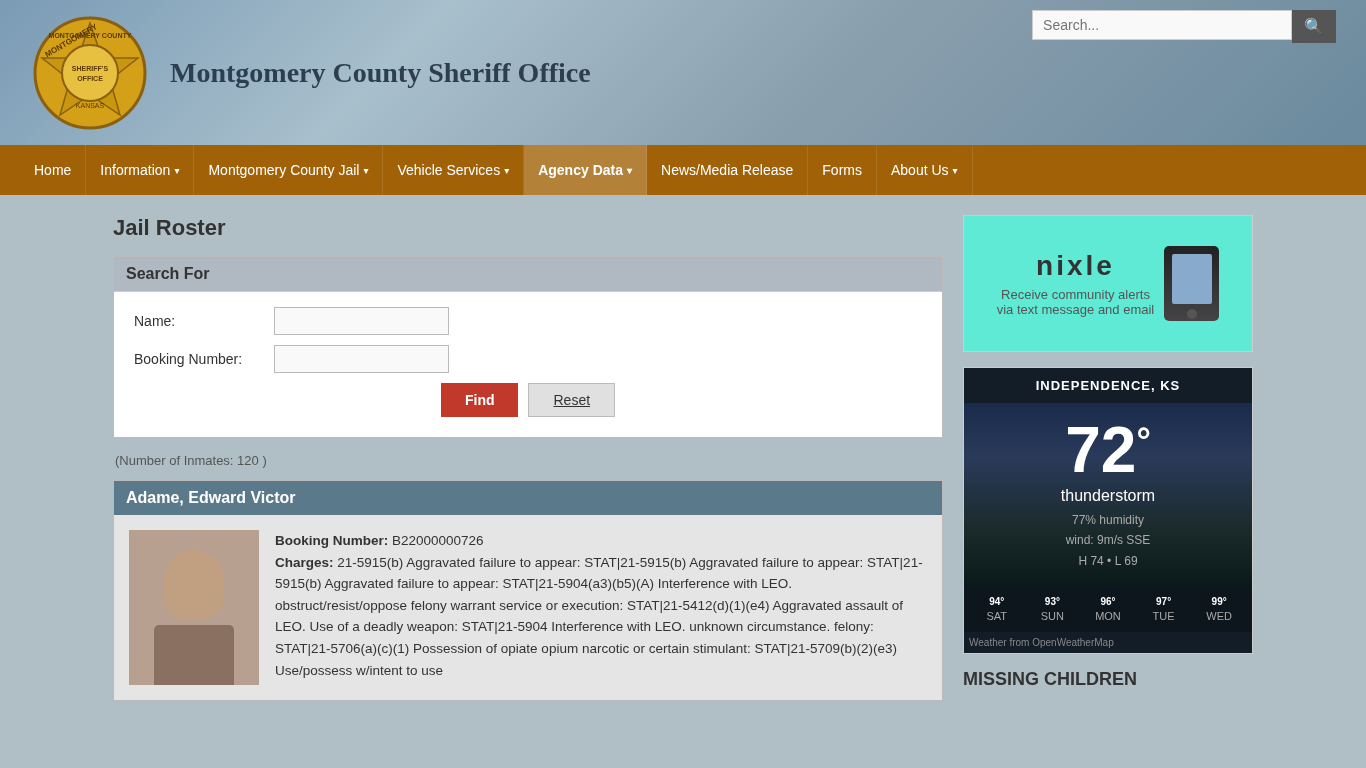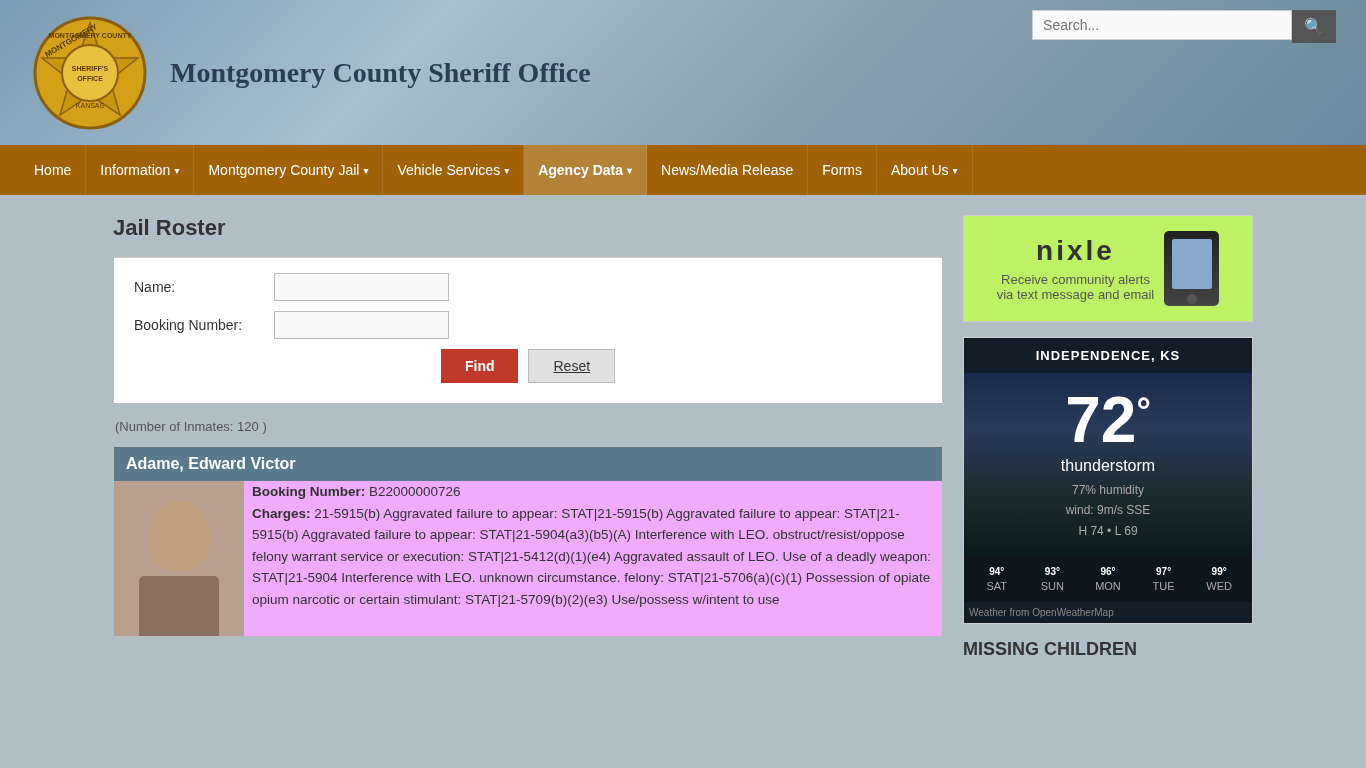--- a/index.html
+++ b/index.html
@@ -158,44 +158,45 @@
       border: 1px solid #bbb;
     }
     #inmate-name-header {
       background: #5a7a8c;
       color: white;
       padding: 8px 12px;
       font-size: 16px;
       font-weight: bold;
     }
     #inmate-body {
-      background: #f0abfc;
-      display: flex;
-      gap: 8px;
+      background: #e5e5e5;
+      display: flex;
+      padding: 15px;
+      gap: 16px;
     }
     #inmate-details {
       flex: 1;
       font-size: 13.5px;
       line-height: 1.6;
       color: #333;
     }
     #inmate-details .detail-bold {
       font-weight: bold;
     }
 
     
     #sidebar {
       width: 290px;
       flex-shrink: 0;
     }
     #nixle-widget {
-      background: #bef264;
+      background: #5eead4;
       border: 1px solid #ccc;
       margin-bottom: 15px;
-      padding: 15px;
+      padding: 30px;
       text-align: center;
     }
     #nixle-logo {
       font-size: 28px;
       font-weight: bold;
       color: #333;
       letter-spacing: 2px;
       margin-bottom: 5px;
       display: flex;
       align-items: center;
@@ -353,20 +354,21 @@
     <a class="nav-item">News/Media Release</a>
     <a class="nav-item">Forms</a>
     <a class="nav-item">About Us<span class="arrow"> ▾</span></a>
   </div>
 
 <div id="main">
   <div id="content">
     <div id="page-title">Jail Roster</div>
 
     <div id="search-for-section">
+      <div id="search-for-header">Search For</div>
       <div id="search-for-body">
         <div class="form-row">
           <div class="form-label">Name:</div>
           <input type="text" class="form-input" style="">
         </div>
         <div class="form-row">
           <div class="form-label">Booking Number:</div>
           <input type="text" class="form-input" style="">
         </div>
         <div class="form-buttons">

